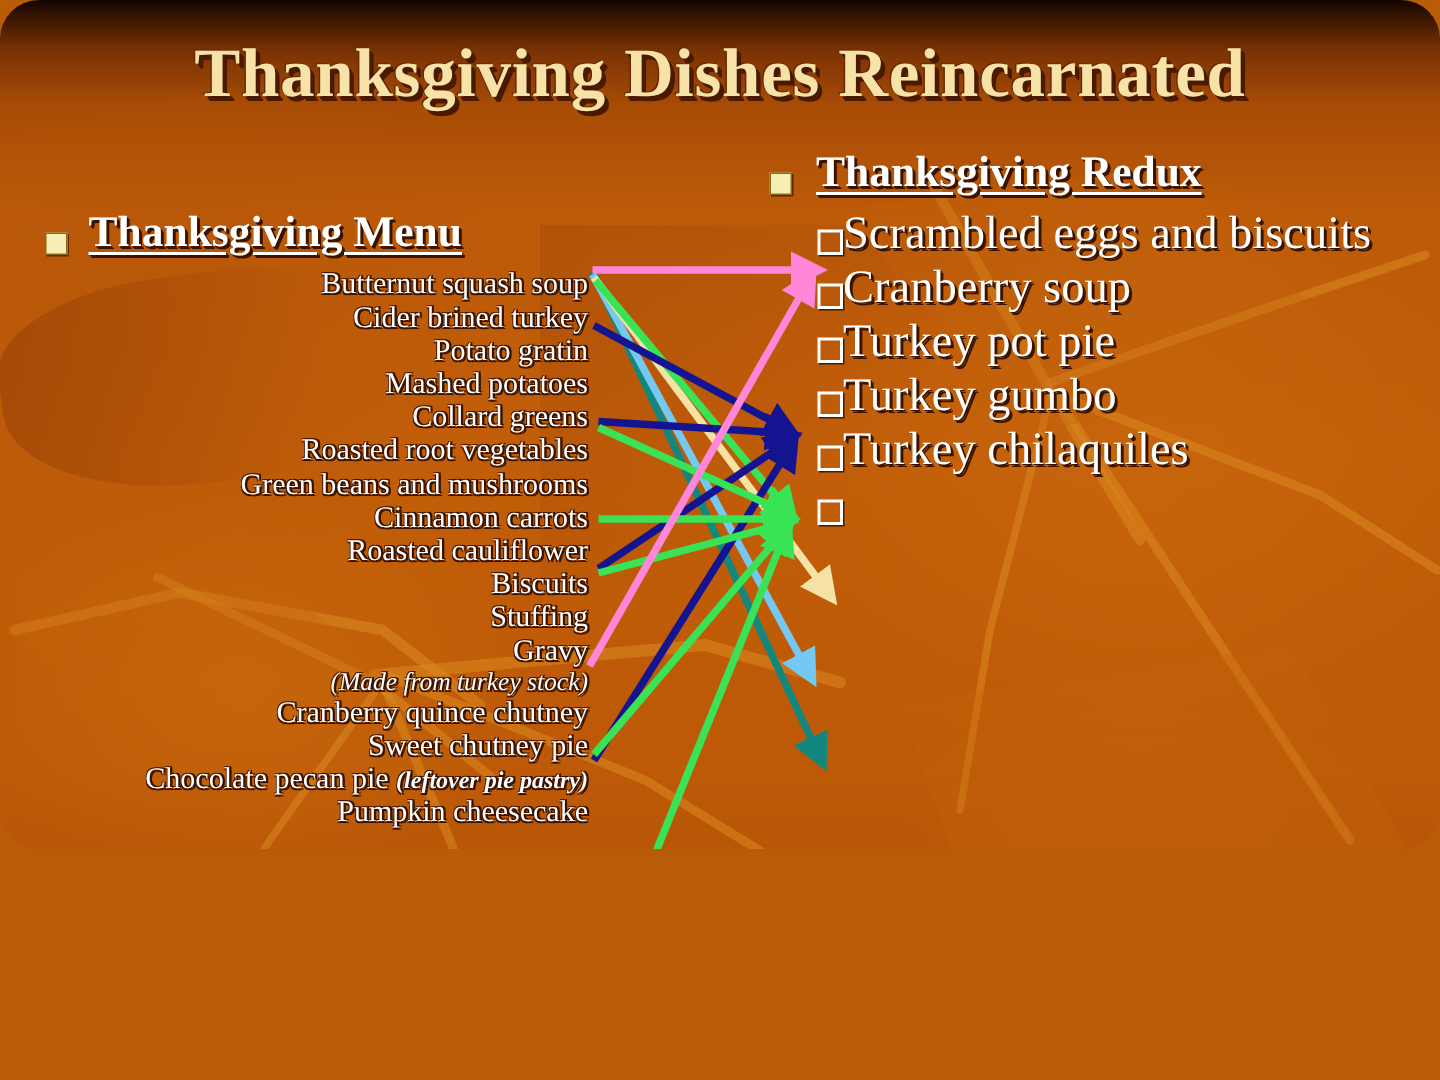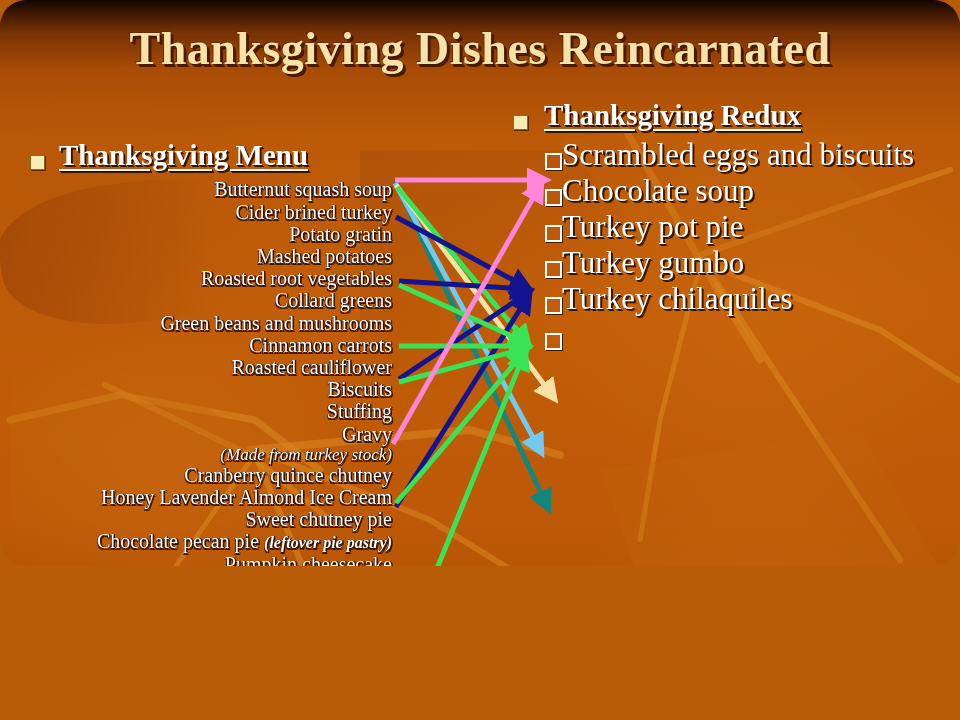--- a/index.html
+++ b/index.html
@@ -128,50 +128,49 @@
   <div id="left-col">
     <div class="head-row">
       <div class="sq-bullet"></div>
       <div class="col-head">Thanksgiving Menu</div>
     </div>
     <div id="menu-list">
       <div class="menu-item">Butternut squash soup</div>
       <div class="menu-item">Cider brined turkey</div>
       <div class="menu-item">Potato gratin</div>
       <div class="menu-item">Mashed potatoes</div>
+      <div class="menu-item">Collard greens</div>
       <div class="menu-item">Roasted root vegetables</div>
-      <div class="menu-item">Collard greens</div>
       <div class="menu-item">Green beans and mushrooms</div>
       <div class="menu-item">Cinnamon carrots</div>
       <div class="menu-item">Roasted cauliflower</div>
       <div class="menu-item">Biscuits</div>
       <div class="menu-item">Stuffing</div>
       <div class="menu-item">Gravy</div>
       <div class="menu-item sub">(Made from turkey stock)</div>
       <div class="menu-item">Cranberry quince chutney</div>
-      <div class="menu-item">Honey Lavender Almond Ice Cream</div>
       <div class="menu-item">Sweet chutney pie</div>
       <div class="menu-item"><span>Chocolate pecan pie</span> <span class="note">(leftover pie pastry)</span></div>
       <div class="menu-item">Pumpkin cheesecake</div>
     </div>
   </div>
 
   <div id="right-col">
     <div class="head-row">
       <div class="sq-bullet"></div>
       <div class="col-head">Thanksgiving Redux</div>
     </div>
     <div id="redux-list">
       <div class="redux-item">
         <span class="hollow-bullet"></span>
         <span class="redux-label">Scrambled eggs and biscuits</span>
       </div>
       <div class="redux-item">
         <span class="hollow-bullet"></span>
-        <span class="redux-label">Chocolate soup</span>
+        <span class="redux-label">Cranberry soup</span>
       </div>
       <div class="redux-item">
         <span class="hollow-bullet"></span>
         <span class="redux-label">Turkey pot pie</span>
       </div>
       <div class="redux-item">
         <span class="hollow-bullet"></span>
         <span class="redux-label">Turkey gumbo</span>
       </div>
       <div class="redux-item">

